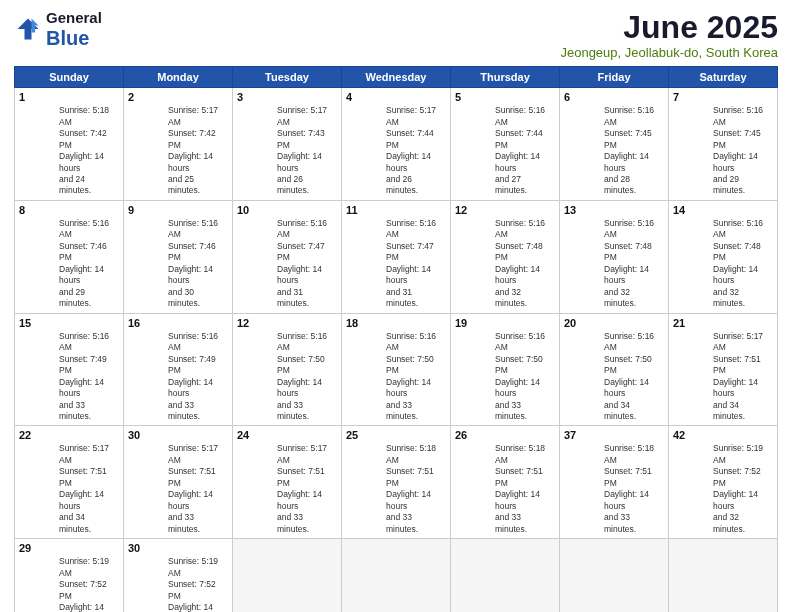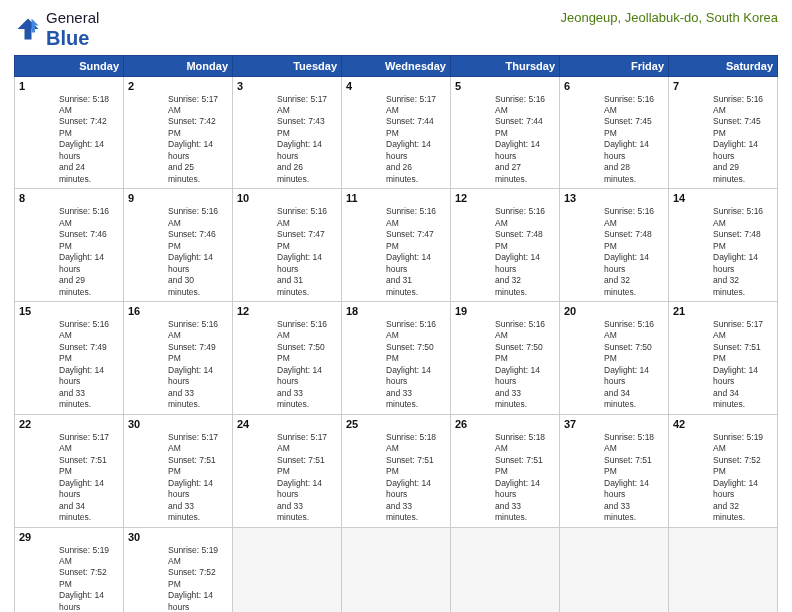--- a/index.html
+++ b/index.html
@@ -28,21 +28,21 @@
       align-items: center;
       gap: 4px;
     }
     .logo-text {
       display: flex;
       flex-direction: column;
       line-height: 1.1;
     }
     .logo-general {
       font-size: 15px;
-      font-weight: normal;
+      font-weight: bold;
       color: #1a1a2e;
     }
     .logo-blue {
       font-size: 20px;
       font-weight: bold;
       color: #2255aa;
     }
     .logo-icon {
       width: 28px;
       height: 28px;
@@ -66,21 +66,21 @@
       border-collapse: collapse;
       width: 100%;
       table-layout: fixed;
     }
     .calendar th {
       background: #2255aa;
       color: #fff;
       font-size: 11px;
       font-weight: bold;
       padding: 4px 4px;
-      text-align: right;
+      text-align: center;
       border: 1px solid #1a4490;
     }
     .calendar td {
       vertical-align: top;
       padding: 3px 4px;
       border: 1px solid #ccc;
       background: #fff;
       font-size: 9px;
       color: #333;
       width: 14.28%;
@@ -115,20 +115,21 @@
       <svg class="logo-icon" viewBox="0 0 32 32">
         <polygon points="16,4 28,16 20,16 20,28 12,28 12,16 4,16" fill="#2255aa"></polygon>
         <polygon points="20,4 28,12 24,12 24,20 20,20 20,4" fill="#4488dd"></polygon>
       </svg>
       <div class="logo-text">
         <span class="logo-general">General</span>
         <span class="logo-blue">Blue</span>
       </div>
     </div>
     <div class="title-block">
+      <div class="month-title">June 2025</div>
       <div class="subtitle">Jeongeup, Jeollabuk-do, South Korea</div>
     </div>
   </div>
 
   <table class="calendar">
     <thead>
       <tr>
         <th>Sunday</th>
         <th>Monday</th>
         <th>Tuesday</th>

